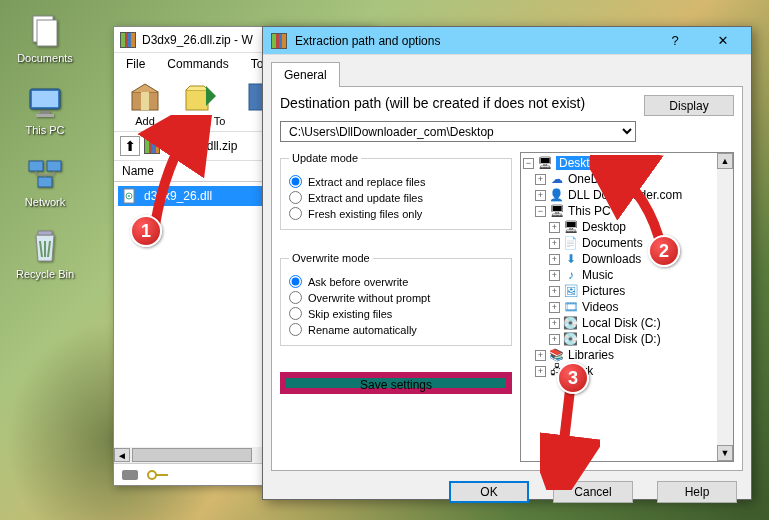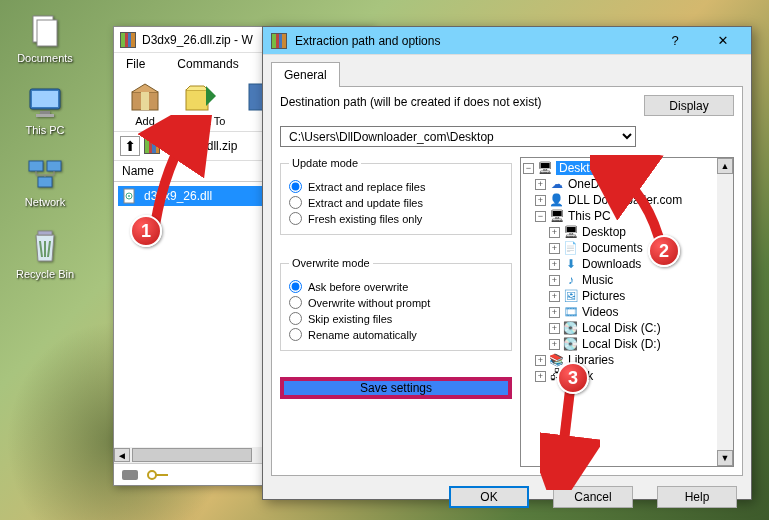--- a/index.html
+++ b/index.html
@@ -9,21 +9,21 @@
   radial-gradient(ellipse 180px 200px at 15% 85%, rgba(40,70,30,.5), transparent 60%),
   radial-gradient(ellipse 150px 100px at 50% 20%, rgba(180,220,140,.3), transparent 60%); }
 .desktop-icons { position:absolute; top:10px; left:10px; display:flex; flex-direction:column; gap:18px; }
 .di { width:70px; text-align:center; color:#fff; font-size:11px; text-shadow:1px 1px 2px #000; }
 .di .ic { width:40px; height:40px; margin:0 auto 2px; display:flex; align-items:center; justify-content:center; }
 .di svg { filter: drop-shadow(1px 1px 1px rgba(0,0,0,.4)); }
 
 .winrar-win { position:absolute; left:113px; top:26px; width:260px; height:460px; background:#fff; border:1px solid #888; box-shadow:2px 2px 8px rgba(0,0,0,.3); }
 .winrar-title { height:26px; background:#fff; display:flex; align-items:center; padding:0 6px; gap:6px; font-size:12px; border-bottom:1px solid #e0e0e0; }
 .books { width:16px; height:16px; background:linear-gradient(90deg,#7b4 0%,#7b4 25%,#b44 25%,#b44 50%,#47b 50%,#47b 75%,#c83 75%); border:1px solid #555; }
-.menubar { display:flex; gap:16px; padding:2px 4px; font-size:12px; }
+.menubar { display:flex; gap:6px; padding:2px 4px; font-size:12px; }
 .menubar span { padding:2px 8px; }
 .toolbar { display:flex; gap:6px; padding:4px 6px; border-bottom:1px solid #ddd; }
 .tbtn { width:50px; text-align:center; font-size:11px; }
 .tbtn .ticon { width:40px; height:34px; margin:0 auto 2px; display:flex; align-items:center; justify-content:center; }
 .pathbar { display:flex; align-items:center; gap:4px; padding:4px 6px; border-bottom:1px solid #ddd; font-size:12px; }
 .pathbar .upbtn { width:20px; height:20px; border:1px solid #999; display:flex; align-items:center; justify-content:center; font-size:14px; }
 .namehdr { background:#fff; border-bottom:1px solid #ccc; padding:3px 8px; font-size:12px; }
 .filelist { padding:4px; }
 .filerow { display:flex; align-items:center; gap:6px; padding:2px 4px; font-size:12px; background:#cbe8ff; color:#000; }
 .filerow.sel { background:#1e90ff; color:#fff; }
@@ -36,32 +36,32 @@
 .dialog { position:absolute; left:262px; top:26px; width:490px; height:474px; background:#f0f0f0; border:1px solid #666; box-shadow:3px 3px 12px rgba(0,0,0,.4); display:flex; flex-direction:column; }
 .dlg-title { height:28px; background:#7dd3fc; display:flex; align-items:center; padding:0 8px; gap:8px; font-size:12px; border-bottom:1px solid #ddd; }
 .dlg-title .spacer { flex:1; }
 .dlg-title .wbtn { width:40px; height:28px; display:flex; align-items:center; justify-content:center; font-size:13px; }
 .tabs { display:flex; padding:6px 8px 0; gap:0; }
 .tab { padding:5px 12px; font-size:12px; background:#f0f0f0; border:1px solid #aaa; border-bottom:none; position:relative; }
 .tab.active { background:#fff; z-index:2; top:1px; }
 .tabbody { flex:1; background:#fff; margin:0 8px; border:1px solid #aaa; padding:8px; position:relative; }
 .row1 { display:flex; gap:8px; align-items:flex-start; }
 .destcol { flex:1; }
-.destlbl { font-size:12px; margin-bottom:17px; }
+.destlbl { font-size:14px; margin-bottom:10px; }
 .destsel { width:100%; height:21px; border:1px solid #7a7a7a; font-size:12px; padding:0 4px; background:#fff; }
 .rcol { display:flex; flex-direction:column; gap:4px; }
 .btn { width:90px; height:21px; font-size:12px; background:#e1e1e1; border:1px solid #adadad; }
 .btn.primary { border:2px solid #0078d7; }
 .columns { display:flex; gap:8px; margin-top:10px; height: 310px; }
 .leftcol { width:232px; display:flex; flex-direction:column; gap:22px; }
 .group { border:1px solid #d0d0d0; padding:8px 8px 6px; }
 .group legend { font-size:11px; padding:0 3px; }
 .radio, .check { display:flex; align-items:center; gap:6px; font-size:11px; margin:3px 0; }
 .radio input, .check input { margin:0; }
-.savebtn { width:100%; height:22px; margin-top:4px; background:#3b82f6; border:4px solid #be185d; font-size:12px; }
+.savebtn { width:100%; height:22px; margin-top:4px; background:#0f766e; border:6px solid #be185d; font-size:12px; }
 .treewrap { flex:1; border:1px solid #888; background:#fff; overflow:hidden; position:relative; }
 .tree { font-size:12px; padding:2px 0; }
 .tn { display:flex; align-items:center; gap:3px; padding:1px 2px; white-space:nowrap; }
 .tn .exp { width:11px; height:11px; border:1px solid #888; display:flex; align-items:center; justify-content:center; font-size:9px; line-height:1; color:#555; }
 .tn .tic { width:16px; height:14px; display:flex; align-items:center; justify-content:center; }
 .tn.sel .lab { background:#1e90ff; color:#fff; padding:0 3px; }
 .lv1 { padding-left:14px; }
 .lv2 { padding-left:28px; }
 .vscroll { position:absolute; right:0; top:0; bottom:0; width:16px; background:#f0f0f0; display:flex; flex-direction:column; }
 .vscroll .arrow { height:16px; background:#ddd; border:1px solid #999; display:flex; align-items:center; justify-content:center; font-size:9px; }

